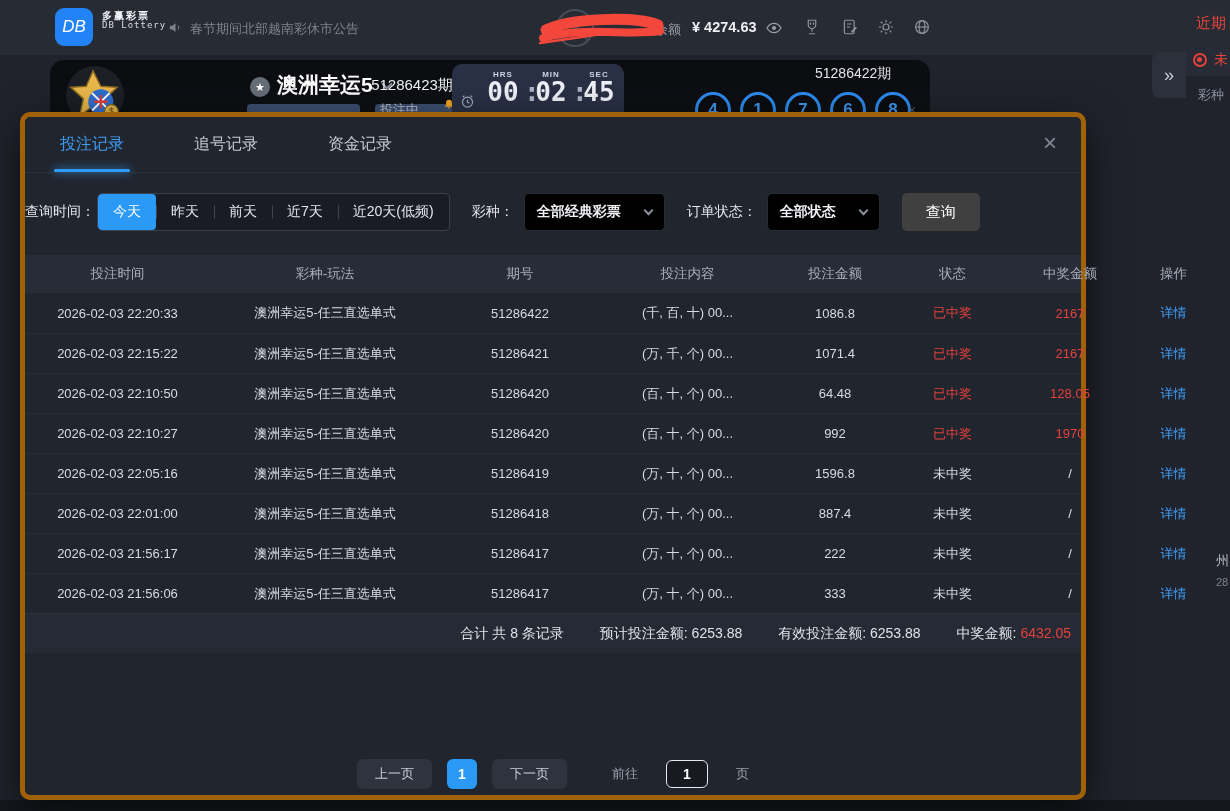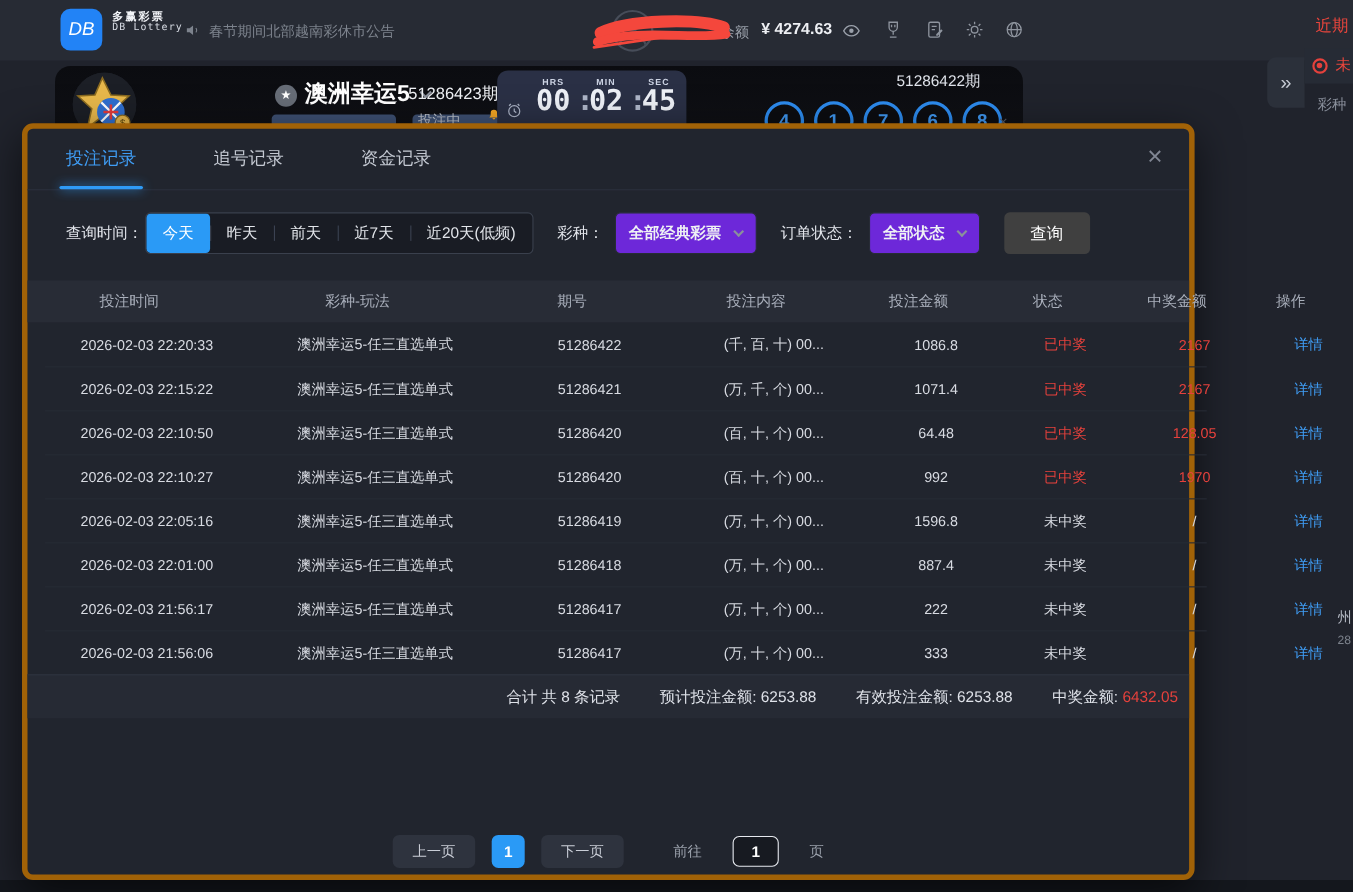--- a/index.html
+++ b/index.html
@@ -64,34 +64,34 @@
   .bottom-strip{position:absolute;left:0;top:800px;width:100%;height:11px;background:#14171d;z-index:1}
 
   
   .modal{position:absolute;left:20px;top:112px;width:1066px;height:688px;background:#21252e;border:5px solid #a16207;border-radius:10px;box-shadow:0 12px 40px rgba(0,0,0,.6);z-index:10}
   .tabbar{position:relative;height:56px;border-bottom:1px solid #2b303c;display:flex;align-items:center;padding-left:35px;gap:70px}
   .tab{font-size:16px;color:#c3c8d1;cursor:pointer;position:relative}
   .tab.active{color:#3f9df5}
   .tab.active::after{content:"";position:absolute;left:-6px;right:-6px;bottom:-17px;height:3px;border-radius:2px;background:#2f9bf6;box-shadow:0 0 10px #2f9bf6}
   .modal-close{position:absolute;right:24px;top:12px;font-size:24px;color:#808693;cursor:pointer}
 
-  .filters{position:absolute;left:0;top:74px;width:100%;height:42px;display:flex;align-items:center;padding-left:35px}
+  .filters{position:absolute;left:0;top:74px;width:100%;height:42px;display:flex;align-items:center;}
   .f-label{font-size:14px;color:#e3e6ec;white-space:nowrap}
   .time-group{display:flex;align-items:stretch;height:38px;border:1px solid #3a404d;border-radius:5px;background:#191c24;overflow:hidden;margin-left:2px}
   .time-btn{background:none;border:none;color:#e2e5ea;font-size:14px;padding:0 15px;cursor:pointer;font-family:inherit;position:relative}
   .time-btn + .time-btn::before{content:"";position:absolute;left:0;top:11px;bottom:11px;width:1px;background:#3b4252}
   .time-btn.active{background:#2a9af6;border-radius:4px;color:#fff}
   .time-btn.active::before{display:none}
-  .sel{height:38px;background:#6d28d9;border:1px solid #272c36;border-radius:5px;display:flex;align-items:center;gap:12px;padding:0 12px;font-size:14px;font-weight:bold;color:#eef0f4;cursor:pointer}
+  .sel{height:38px;background:#000000;border:1px solid #272c36;border-radius:5px;display:flex;align-items:center;gap:24px;padding:0 12px;font-size:14px;font-weight:bold;color:#eef0f4;cursor:pointer}
   .sel .chev{width:7px;height:7px;margin-top:-3px}
   .ml22{margin-left:22px}.ml10{margin-left:10px}
   .search-btn{margin-left:22px;width:78px;height:38px;background:#404040;border:none;border-radius:5px;color:#fff;font-size:15px;cursor:pointer;font-family:inherit}
 
   .thead{position:absolute;left:0;top:138px;width:100%;height:38px;background:#282c36;display:flex;align-items:center;font-size:13.5px;color:#a9afbb}
-  .tbody{position:absolute;left:16px;top:176px;width:100%}
+  .tbody{position:absolute;left:0;top:176px;width:100%}
   .trow{display:flex;align-items:center;height:40px;font-size:13px;color:#d8dbe2}
   .trow + .trow{border-top:1px solid #272c36}
   .cell{flex:0 0 auto;text-align:center;overflow:hidden;white-space:nowrap}
   .c0{width:185px}.c1{width:230px}.c2{width:160px}.c3{width:175px}.c4{width:120px}.c5{width:115px}.c6{width:120px}.c7{width:87px}
   .red{color:#e5413c}
   .link{color:#3f9df5;cursor:pointer}
 
   .summary{position:absolute;left:0;top:496px;width:100%;height:40px;background:#262a34;border-top:1px solid #2f3440;display:flex;align-items:center;justify-content:flex-end;gap:36px;padding-right:10px;font-size:14px;color:#dfe2e9}
   .summary .red{font-size:14px}
 

